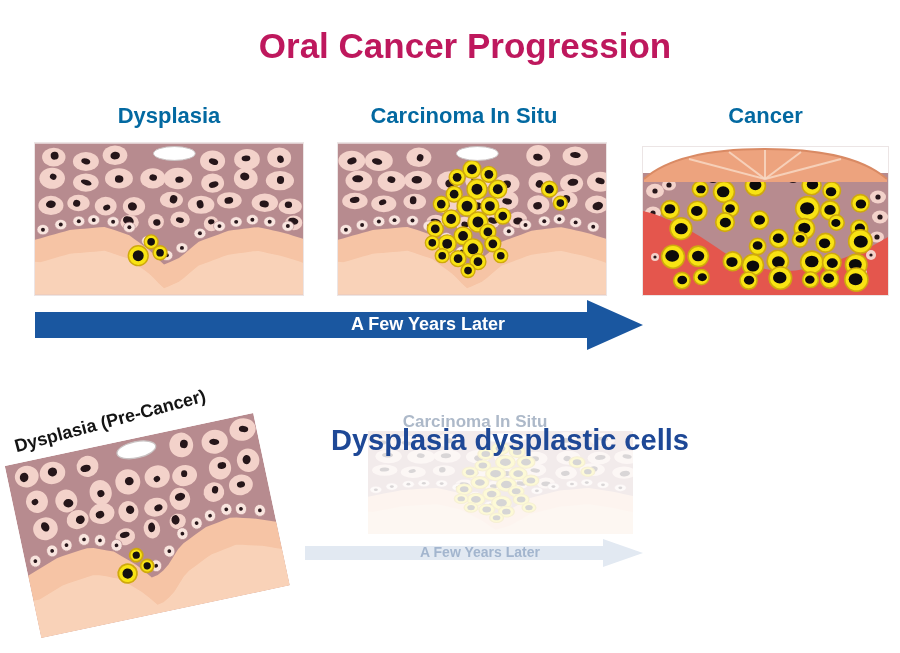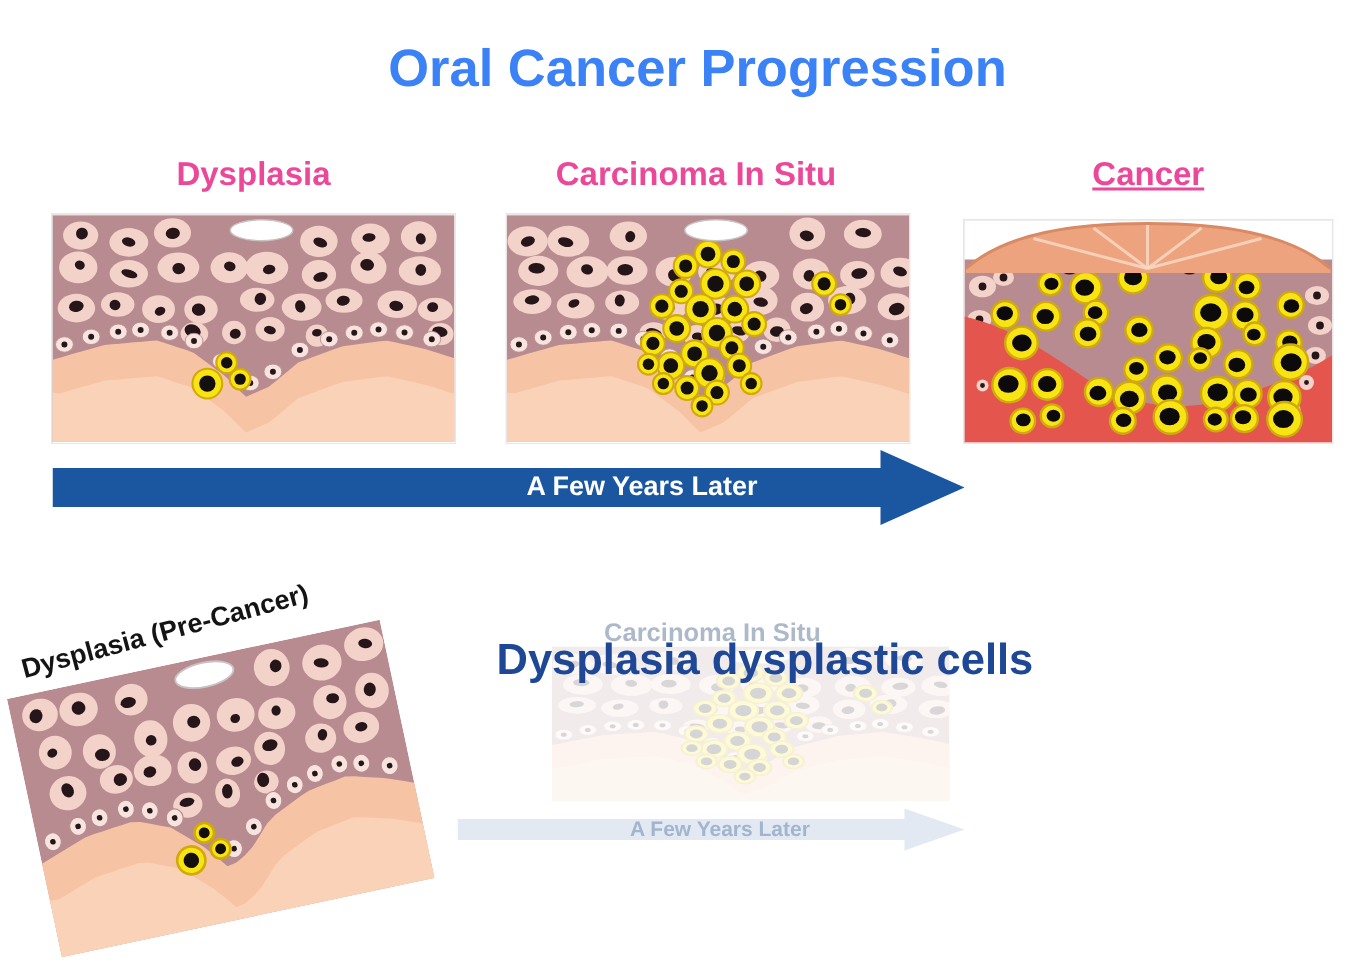--- a/index.html
+++ b/index.html
@@ -6,21 +6,21 @@
   #stage{
     position:relative;width:900px;height:653px;background:#ffffff;overflow:hidden;
     font-family:"Liberation Sans","DejaVu Sans",sans-serif;
   }
   .abs{position:absolute;}
   #title{
     left:30px;top:26px;width:870px;text-align:center;
     font-size:35px;font-weight:bold;letter-spacing:0px;
   }
   .stage-label{
-    top:103px;text-align:center;font-size:22px;font-weight:bold;color:#ec4899;
+    top:103px;text-align:center;font-size:22px;font-weight:bold;color:#0369a1;
   }
   .panel{box-shadow:0 0 0 1px rgba(180,150,150,0.25);}
   #arrow-wrap{left:35px;top:299px;width:610px;height:52px;}
   #arrow-label{
     position:absolute;left:308px;top:15px;width:170px;text-align:center;
     color:#ffffff;font-size:18px;font-weight:bold;
   }
   
   #ghost-stage-label{
     left:385px;top:412px;width:180px;text-align:center;
@@ -195,25 +195,25 @@
       <circle cx="224" cy="60" r="3.8500000000000005" fill="#141010"></circle>
       <ellipse cx="140.4" cy="10" rx="21" ry="7" fill="#ffffff" stroke="#c9c2c2" stroke-width="1"></ellipse>
     </svg>
   <div class="abs z1" id="ghost-arrow-wrap">
     <svg width="340" height="30" viewBox="0 0 340 30">
       <polygon id="ghost-arrow-poly" points="0,8 298,8 298,1 338,15 298,29 298,22 0,22" fill="#dde6f0"></polygon>
     </svg>
     <span id="ghost-arrow-label">A Few Years Later</span>
   </div>
 
-  <div class="abs z2" id="title" style="color: #3b82f6;">Oral Cancer Progression</div>
+  <div class="abs z2" id="title" style="color: #be185d;">Oral Cancer Progression</div>
 
   <div class="abs z2 stage-label" style="left:35px;width:268px;">Dysplasia</div>
   <div class="abs z2 stage-label" style="left:330px;width:268px;">Carcinoma In Situ</div>
-  <div class="abs z2 stage-label" style="left:643px;width:245px;text-decoration:underline;">Cancer</div>
+  <div class="abs z2 stage-label" style="left:643px;width:245px;">Cancer</div>
 
   <svg class="abs z2 panel" id="tissue-dysplasia" style="left:35px;top:143px;" width="268" height="152" viewBox="0 0 270 152">
       <rect x="0" y="0" width="270" height="152" fill="#b78b8f"></rect>
       <ellipse cx="18.92554012345679" cy="13.583136145404664" rx="11.812229938271605" ry="9.456412894375857" fill="#f3d2ca"></ellipse>
       <ellipse cx="19.96348593964335" cy="12.362457133058985" rx="3.985874485596708" ry="3.9443209876543213" fill="#26161a" transform="rotate(-8.058770576131687 18.92554012345679 13.583136145404664)"></ellipse>
       <ellipse cx="51.2698816872428" cy="18.16908436213992" rx="13.05695730452675" ry="9.595901920438958" fill="#f3d2ca"></ellipse>
       <ellipse cx="51.08269032921811" cy="17.94754801097394" rx="4.601409465020576" ry="2.9624537037037038" fill="#26161a" transform="rotate(15.618784293552812 51.2698816872428 18.16908436213992)"></ellipse>
       <ellipse cx="80.60059156378601" cy="11.772522290809327" rx="12.446746399176956" ry="9.881481481481481" fill="#f3d2ca"></ellipse>
       <ellipse cx="80.76439471879287" cy="12.150951646090535" rx="4.770030864197531" ry="3.823179012345679" fill="#26161a" transform="rotate(-6.434113511659809 80.60059156378601 11.772522290809327)"></ellipse>
       <ellipse cx="178.89274691358023" cy="17.479586762688616" rx="12.621026234567902" ry="10.532647462277092" fill="#f3d2ca"></ellipse>

